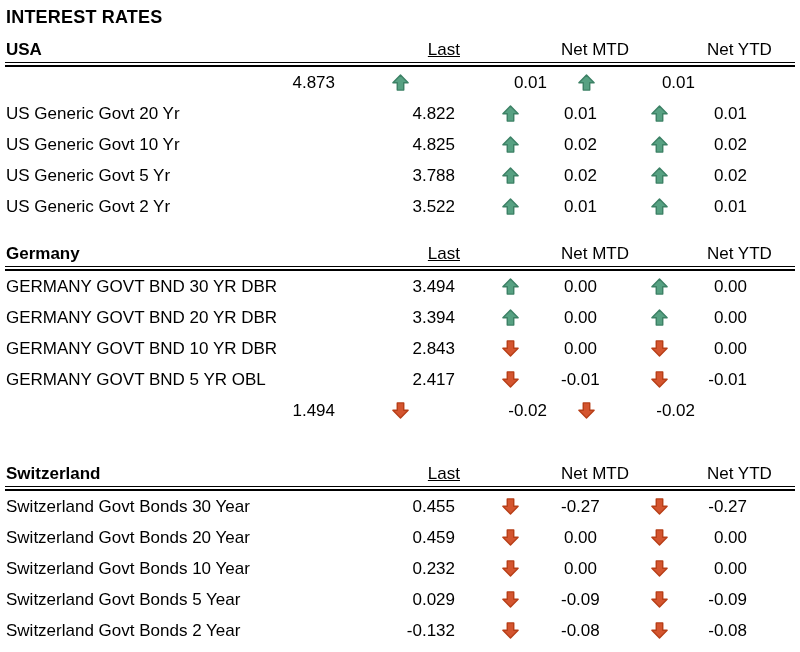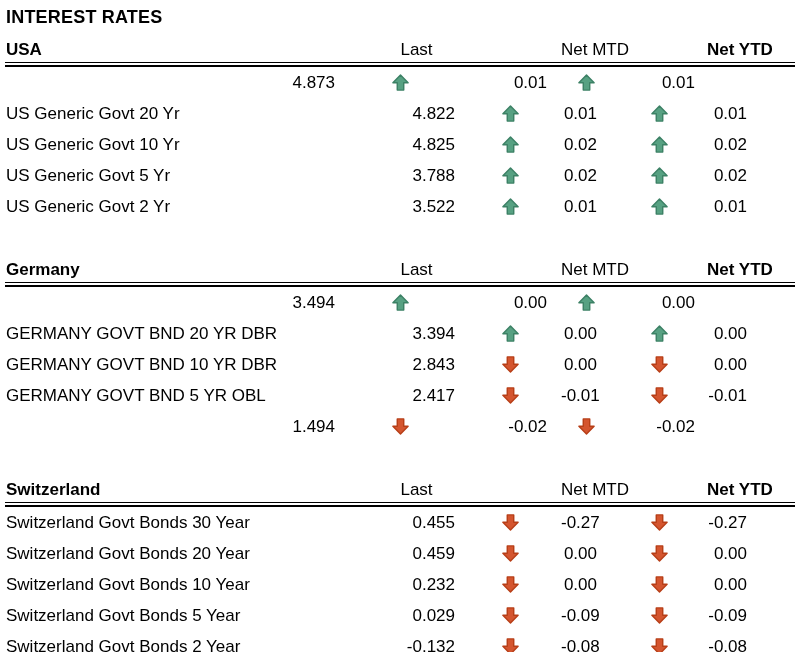--- a/index.html
+++ b/index.html
@@ -18,45 +18,45 @@
     font-size: 18px;
     font-weight: bold;
     letter-spacing: 0.2px;
     margin: 2px 0 0 1px;
     line-height: 26px;
     white-space: nowrap;
   }
 
   .section { width: 790px; }
   #sections-root .section:nth-of-type(1) { margin-top: 8px; }
-  #sections-root .section:nth-of-type(2) { margin-top: 36px; }
+  #sections-root .section:nth-of-type(2) { margin-top: 20px; }
   #sections-root .section:nth-of-type(3) { margin-top: 36px; }
 
   .row {
     display: grid;
     grid-template-columns: 335px 120px 101px 50px 96px 52px;
     align-items: center;
     height: 31px;
     font-size: 17px;
     white-space: nowrap;
   }
   .row.header { height: 24px; }
 
   .cell { overflow: visible; }
   .name { text-align: left; padding-left: 1px; }
   .sec-name { font-weight: bold; }
 
   .last  { text-align: right; padding-right: 5px; }
-  .hdr-last { text-align: center; padding-left: 33px; padding-right: 0; }
+  .hdr-last { text-align: right; padding-left: 33px; padding-right: 0; text-decoration: underline; }
 
   .mtd { text-align: right; padding-right: 14px; }
   .hdr-mtd { text-align: center; padding-right: 14px; }
 
   .ytd { text-align: right; padding-right: 12px; }
-  .hdr-ytd { text-align: center; padding-right: 12px; font-weight: bold; }
+  .hdr-ytd { text-align: center; padding-right: 12px; }
 
   .arrow {
     display: flex;
     justify-content: center;
     align-items: center;
     height: 100%;
   }
   .arrow svg { display: block; }
 
   
@@ -175,20 +175,21 @@
       <div class="cell name sec-name">Germany</div>
       <div class="cell hdr-last">Last</div>
       <div class="cell arrow"></div>
       <div class="cell hdr-mtd">Net MTD</div>
       <div class="cell arrow"></div>
       <div class="cell hdr-ytd">Net YTD</div>
     </div>
     <div class="rule"></div>
     <div class="rows">
   <div class="row">
+    <div class="cell name">GERMANY GOVT BND 30 YR DBR</div>
     <div class="cell last">3.494</div>
     <div class="cell arrow a-mtd">
               <svg width="19" height="19" viewBox="0 0 20 20">
                 <path d="M10 2 L18 10.2 L13.4 10.2 L13.4 18 L6.6 18 L6.6 10.2 L2 10.2 Z" fill="#57a182" stroke="#3c8165" stroke-width="1.5" stroke-linejoin="round"></path>
               </svg>
             </div>
     <div class="cell mtd">0.00</div>
     <div class="cell arrow a-ytd">
               <svg width="19" height="19" viewBox="0 0 20 20">
                 <path d="M10 2 L18 10.2 L13.4 10.2 L13.4 18 L6.6 18 L6.6 10.2 L2 10.2 Z" fill="#57a182" stroke="#3c8165" stroke-width="1.5" stroke-linejoin="round"></path>

